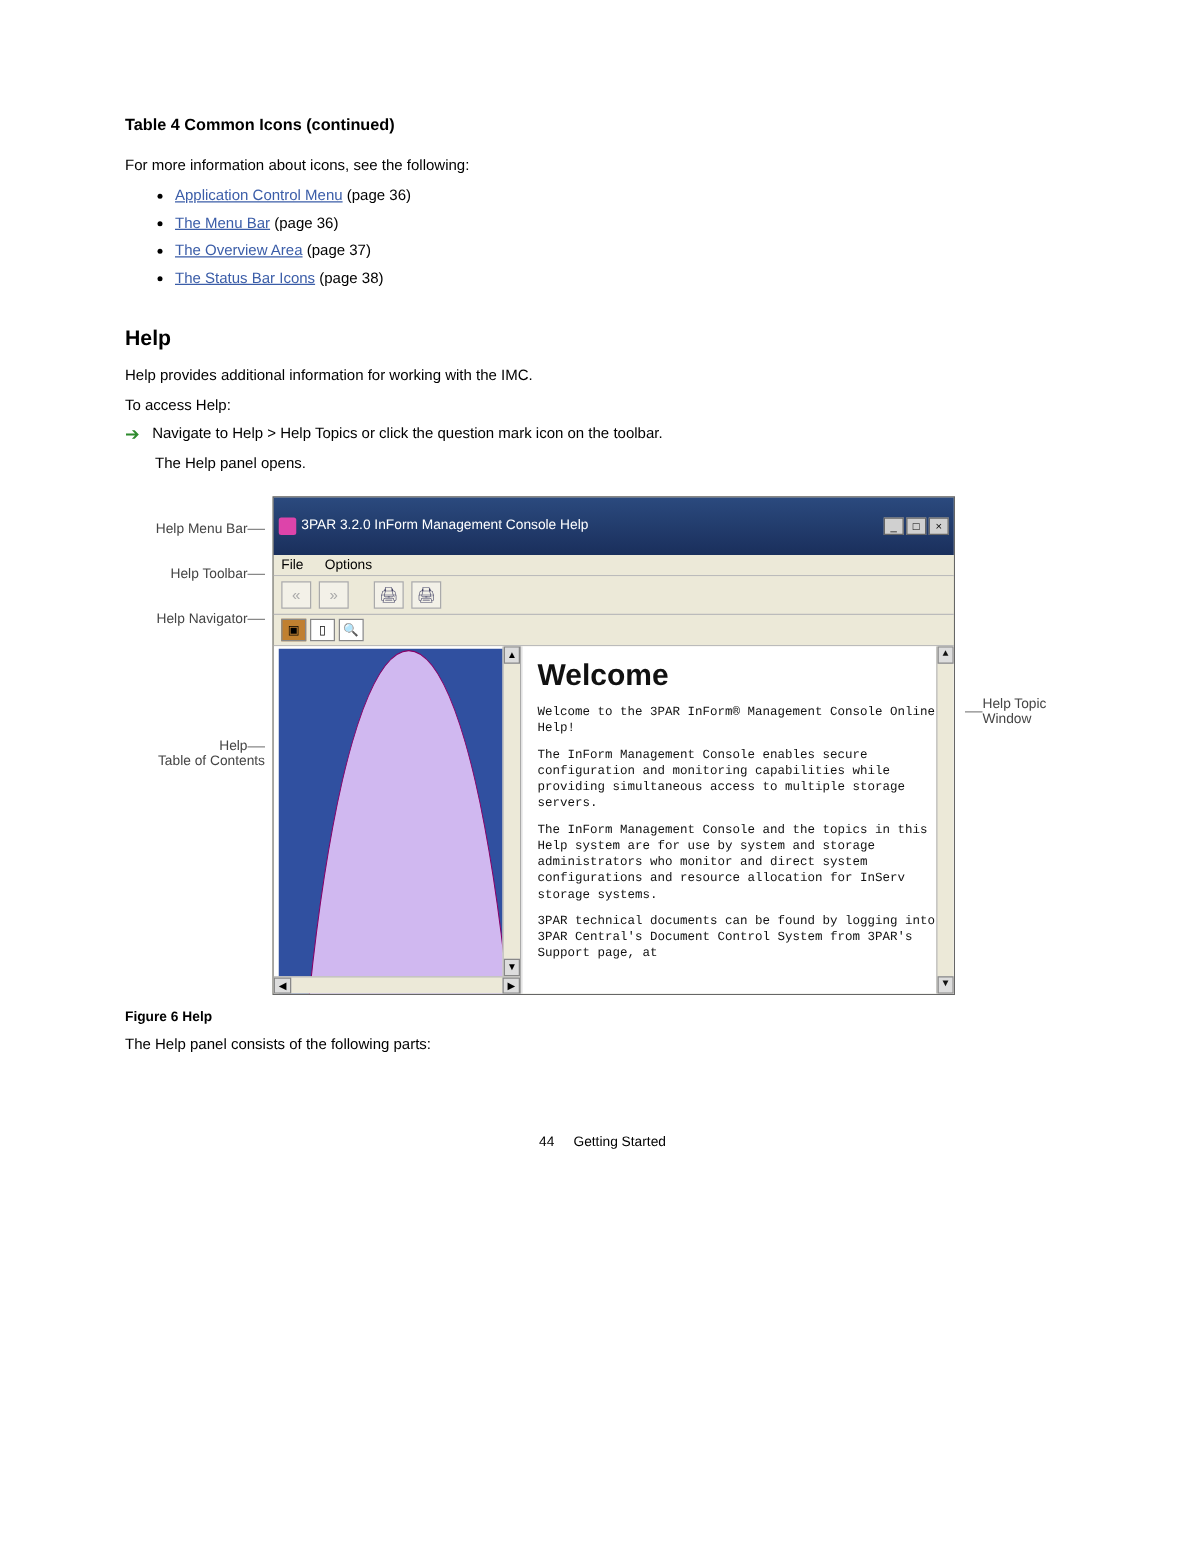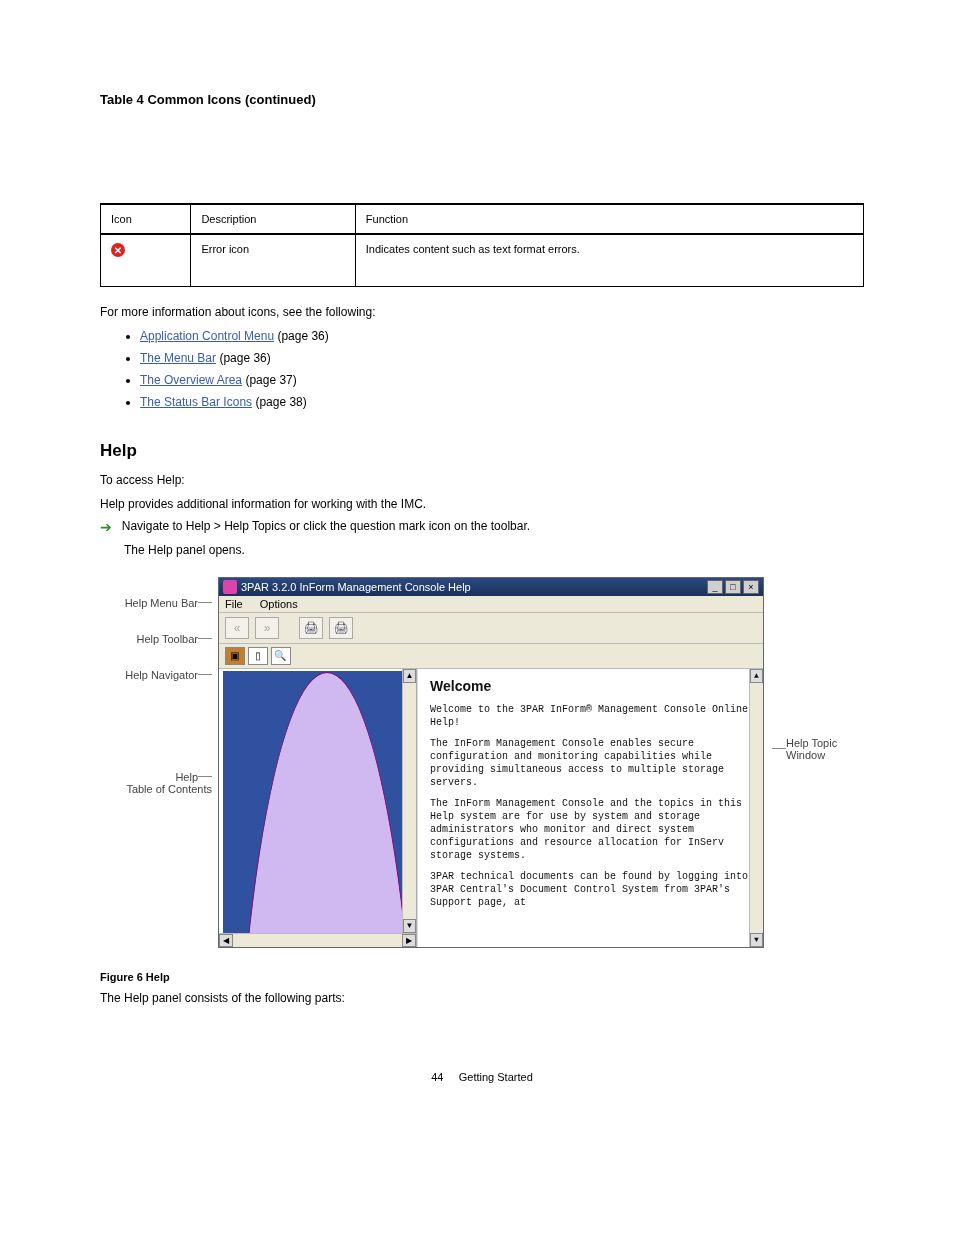--- a/index.html
+++ b/index.html
@@ -15,88 +15,72 @@
   ul.links li { margin: 4px 0; }
   h2.section-title { font-size: 17px; font-weight: bold; margin-top: 30px; margin-bottom: 10px; }
   .body-text { font-size: 12px; line-height: 1.5; margin: 6px 0; }
   .arrow-step { display: flex; gap: 10px; align-items: flex-start; margin: 6px 0; }
   .arrow-icon { color: #2e8b2e; font-size: 14px; margin-top: 0px; }
   .figure-wrap { margin: 18px 0 10px 0; display: flex; align-items: flex-start; }
   .figure-labels-left { display: flex; flex-direction: column; font-size: 11px; color: #444; text-align: right; padding-right: 6px; flex: 0 0 118px; gap: 34px; }
   .figure-labels-right { display: flex; flex-direction: column; font-size: 11px; color: #444; padding-left: 8px; flex: 0 0 100px; margin-top: 160px; }
   .callout-line { border-top: 1px solid #888; width: 14px; display: inline-block; vertical-align: middle; }
   .mock-window { width: 558px; border: 1px solid #666; background: #ece9d8; font-family: Tahoma, Arial, sans-serif; }
-  .titlebar { background: linear-gradient(#2b4a7e, #1a2f5c); color: #fff; font-size: 11px; padding: 2px 4px; display: flex; align-items: center; }
+  .titlebar { background: linear-gradient(#2b4a7e, #1a2f5c); color: #fff; font-size: 11px; padding: 16px 4px; display: flex; align-items: flex-start; }
   .titlebar-icon { width: 14px; height: 14px; background: #d4a; border-radius: 2px; margin-right: 4px; display: inline-block; }
   .win-btns { margin-left: auto; display: flex; gap: 2px; }
   .win-btn { width: 16px; height: 14px; background: #d0d0d0; border: 1px solid #666; color: #000; font-size: 9px; text-align: center; line-height: 12px; cursor: default; }
   .menubar { background: #ece9d8; font-size: 11px; padding: 2px 6px; border-bottom: 1px solid #bbb; }
   .menubar span { margin-right: 14px; cursor: default; text-align: center; }
   .toolbar { background: #ece9d8; padding: 4px 6px; border-bottom: 1px solid #bbb; display: flex; gap: 6px; }
   .tb-btn { width: 24px; height: 22px; border: 1px solid #aaa; background: #f3f1e8; display: inline-flex; align-items: center; justify-content: center; font-size: 12px; color: #446; }
   .tb-btn.disabled { color: #aaa; }
   .nav-tabs { padding: 3px 6px; background: #ece9d8; border-bottom: 1px solid #bbb; display: flex; gap: 3px; }
   .nav-tab { width: 20px; height: 18px; border: 1px solid #888; background: #fff; display: inline-flex; align-items: center; justify-content: center; font-size: 10px; }
   .nav-tab.active { background: #c08030; }
   .window-body { display: flex; height: 278px; }
   .toc-pane { width: 198px; border-right: 1px solid #aaa; overflow: hidden; background: #fff; font-size: 10px; position: relative; }
   .toc-inner { padding: 2px 0 2px 4px; }
   .toc-item { display: flex; align-items: center; padding: 1px 0 1px 2px; white-space: nowrap; }
   .toc-item.selected { background: #3050a0; color: #fff; }
   .toc-icon { width: 12px; height: 10px; display: inline-block; margin-right: 3px; background: #e6c36b; border: 1px solid #a07020; border-radius: 1px; }
   .toc-icon.page { background: #d0b8f0; border: 1px solid #806; border-radius: 50%; width: 6px; height: 6px; margin-right: 5px; margin-left: 6px; }
   .help-content { flex: 1; background: #fff; padding: 8px 12px; overflow: hidden; font-family: 'Courier New', monospace; font-size: 10px; line-height: 1.3; color: #111; border-left: 1px solid #ddd; position: relative; }
-  .help-content h1 { font-family: Tahoma, Arial, sans-serif; font-size: 14px; margin: 0 0 8px 0; font-weight: bold; }
+  .help-content h1 { font-family: Tahoma, Arial, sans-serif; font-size: 24px; margin: 0 0 8px 0; font-weight: bold; }
   .help-content p { margin: 0 0 8px 0; }
   .scroll-y { position: absolute; right: 0; top: 0; bottom: 0; width: 14px; background: #ece9d8; border-left: 1px solid #bbb; }
   .scroll-arrow-v { height: 14px; border: 1px solid #888; background: #ddd; font-size: 8px; text-align: center; line-height: 12px; }
   .scroll-x { position: absolute; left: 0; right: 0; bottom: 0; height: 14px; background: #ece9d8; border-top: 1px solid #bbb; display: flex; }
   .scroll-arrow-h { width: 14px; border: 1px solid #888; background: #ddd; font-size: 8px; text-align: center; line-height: 12px; }
   .scroll-track { flex: 1; }
   .error-icon { width: 14px; height: 14px; border-radius: 50%; background: #d22; display: inline-flex; align-items: center; justify-content: center; color: #fff; font-size: 10px; font-weight: bold; }
   .footer { margin-top: 64px; font-size: 11px; text-align: center; }
   .label-row { display: flex; align-items: center; justify-content: flex-end; }
-  .figure-caption { font-size: 11px; font-weight: bold; margin: 23px 0 6px 0; }
+  .figure-caption { font-size: 11px; font-weight: bold; margin: 12px 0 6px 0; }
 </style>
 </head>
 <body>
 
 <div class="page">
 
   <div class="table-caption">Table 4 Common Icons (continued)</div>
-  <table class="table-continued">
-    <thead>
-      <tr>
-        <th>Icon</th>
-        <th>Description</th>
-        <th>Function</th>
-      </tr>
-    </thead>
-    <tbody>
-      <tr>
-        <td style="height:52px;"><span class="error-icon">✕</span></td>
-        <td>Error icon</td>
-        <td>Indicates content such as text format errors.</td>
-      </tr>
-    </tbody>
-  </table>
 
   <div class="after-table">
     <div>For more information about icons, see the following:</div>
     <ul class="links">
       <li><a href="#">Application Control Menu</a> <span>(page 36)</span></li>
       <li><a href="#">The Menu Bar</a> <span>(page 36)</span></li>
       <li><a href="#">The Overview Area</a> <span>(page 37)</span></li>
       <li><a href="#">The Status Bar Icons</a> <span>(page 38)</span></li>
     </ul>
   </div>
 
   <h2 class="section-title">Help</h2>
+  <p class="body-text">Help provides additional information for working with the IMC.</p>
   <p class="body-text">To access Help:</p>
-  <p class="body-text">Help provides additional information for working with the IMC.</p>
   <div class="arrow-step">
     <span class="arrow-icon">➔</span>
     <span>Navigate to Help &gt; Help Topics or click the question mark icon on the toolbar.</span>
   </div>
   <p class="body-text" style="margin-left:24px;">The Help panel opens.</p>
 
   <div class="figure-wrap">
     <div class="figure-labels-left">
       <div style="margin-top:20px;" class="label-row">
           <span>Help Menu Bar</span>

